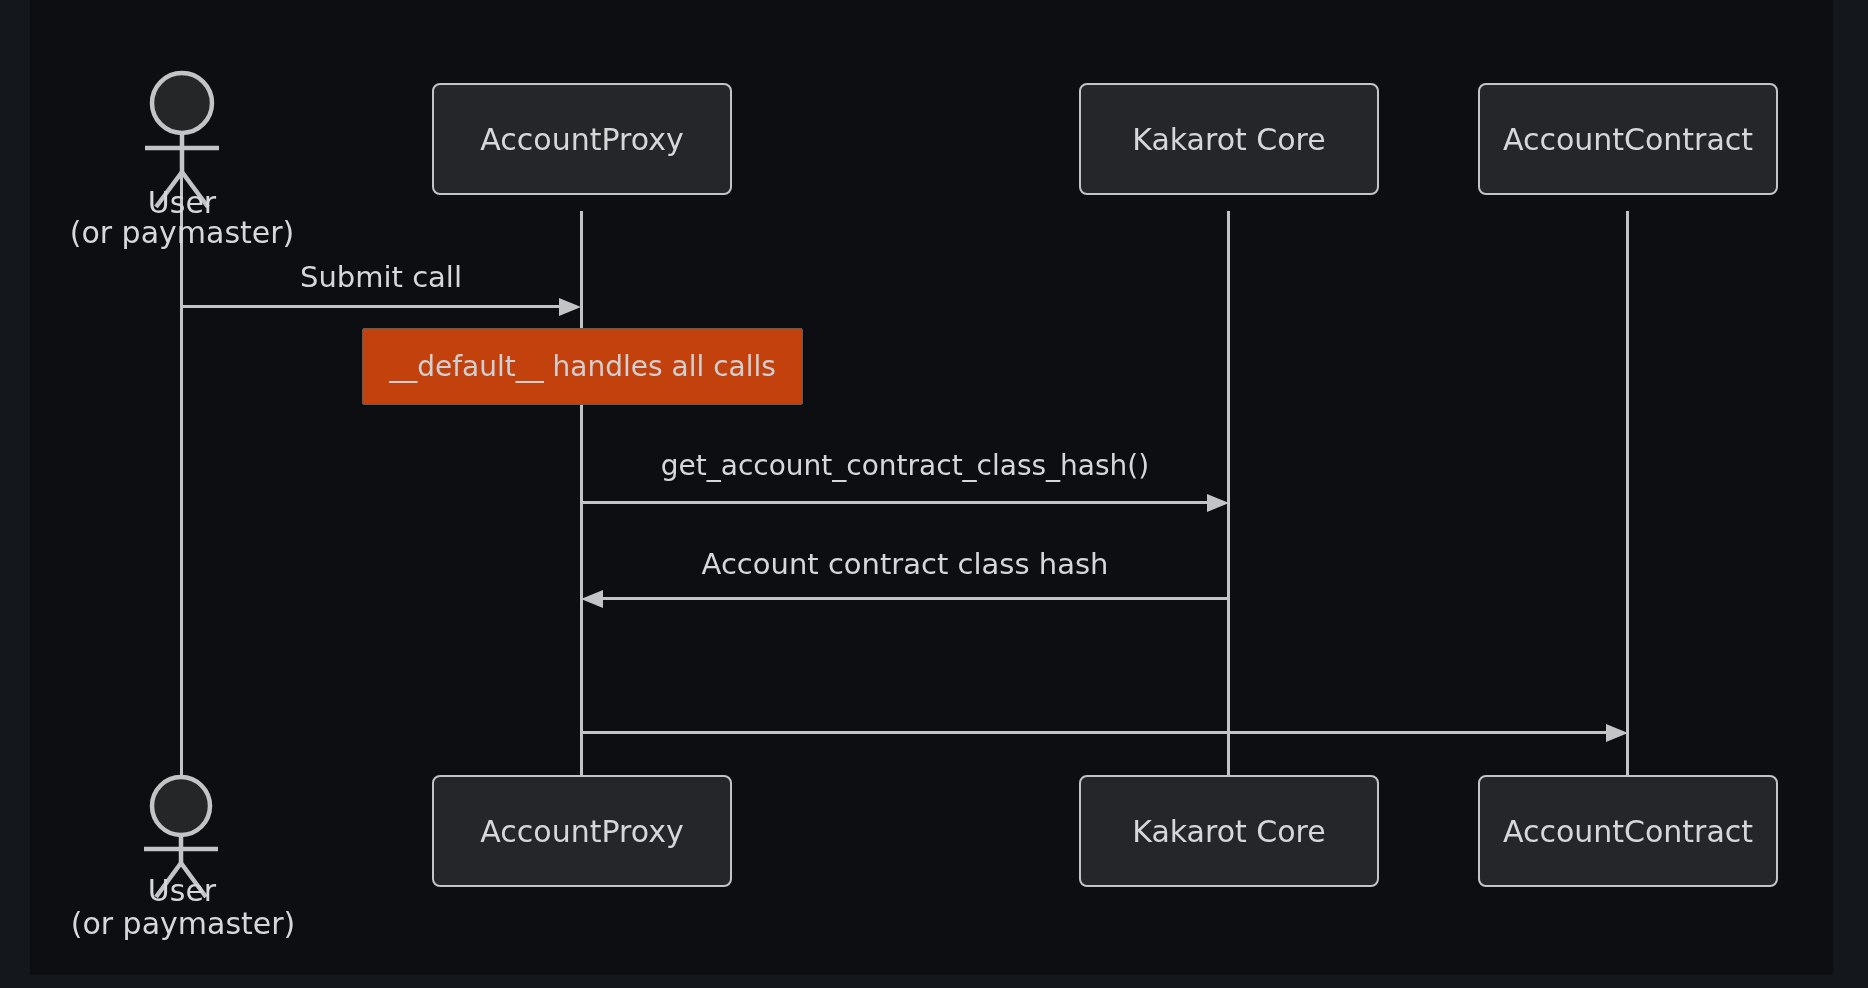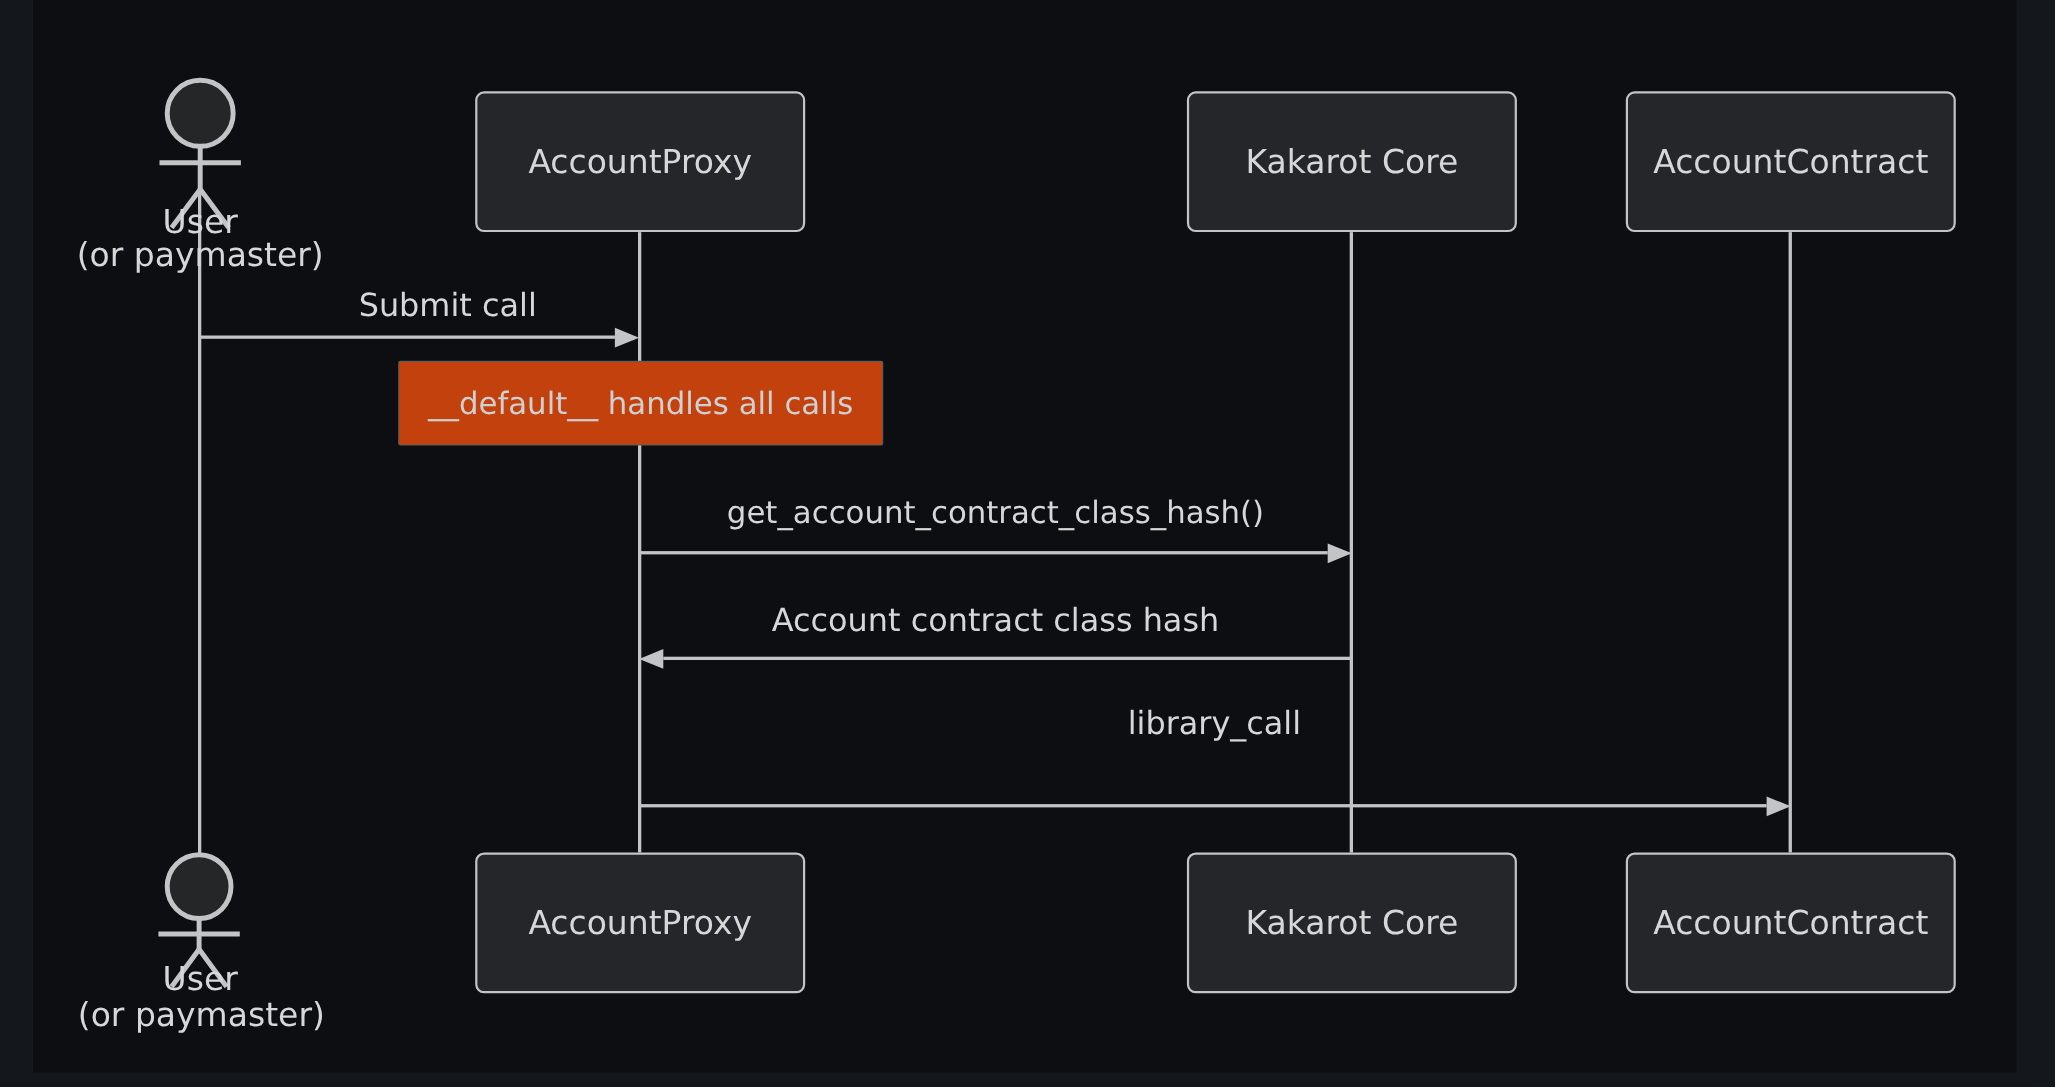--- a/index.html
+++ b/index.html
@@ -20,21 +20,21 @@
   }
   
   .lifeline {
     position: absolute;
     width: 3px;
     background: #c2c4c6;
   }
   
   .pbox {
     position: absolute;
-    width: 300px; height: 128px;
+    width: 300px; height: 112px;
     box-sizing: border-box;
     background: #242629;
     border: 2px solid #c2c4c6;
     border-radius: 8px;
     display: flex; align-items: center; justify-content: center;
     color: #d6d7d8;
     font-size: 30px;
     z-index: 3;
   }
   
@@ -123,38 +123,37 @@
   <div class="pbox" style="left:432px; top:83px;">
     <span>AccountProxy</span>
   </div>
   <div class="pbox" style="left:1079px; top:83px;">
     <span>Kakarot Core</span>
   </div>
   <div class="pbox" style="left:1478px; top:83px;">
     <span>AccountContract</span>
   </div>
 
-  <div class="msg-label" style="left:381px; top:259px;margin-left:26px;">Submit call</div>
+  <div class="msg-label" style="left:381px; top:259px;">Submit call</div>
   <div class="msg-line" style="left:181px; top:305px; width:378px;"></div>
   <div class="arrow-right" style="left:559px; top:298px;"></div>
 
   <div class="note">
     <span>__default__ handles all calls</span>
   </div>
 
   <div class="msg-label small" style="left:905px; top:448px;">get_account_contract_class_hash()</div>
   <div class="msg-line" style="left:581px; top:501px; width:626px;"></div>
   <div class="arrow-right" style="left:1207px; top:494px;"></div>
 
   <div class="msg-label" style="left:905px; top:546px;">Account contract class hash</div>
   <div class="msg-line" style="left:603px; top:597px; width:626px;"></div>
   <div class="arrow-left" style="left:581px; top:590px;"></div>
 
   <div class="msg-label" style="left:1104px; top:639px;">
-    <div>library_call</div>
   </div>
   <div class="msg-line" style="left:581px; top:731px; width:1025px;"></div>
   <div class="arrow-right" style="left:1606px; top:724px;"></div>
 
   <div class="pbox" style="left:432px; top:775px;">
     <span>AccountProxy</span>
   </div>
   <div class="pbox" style="left:1079px; top:775px;">
     <span>Kakarot Core</span>
   </div>

